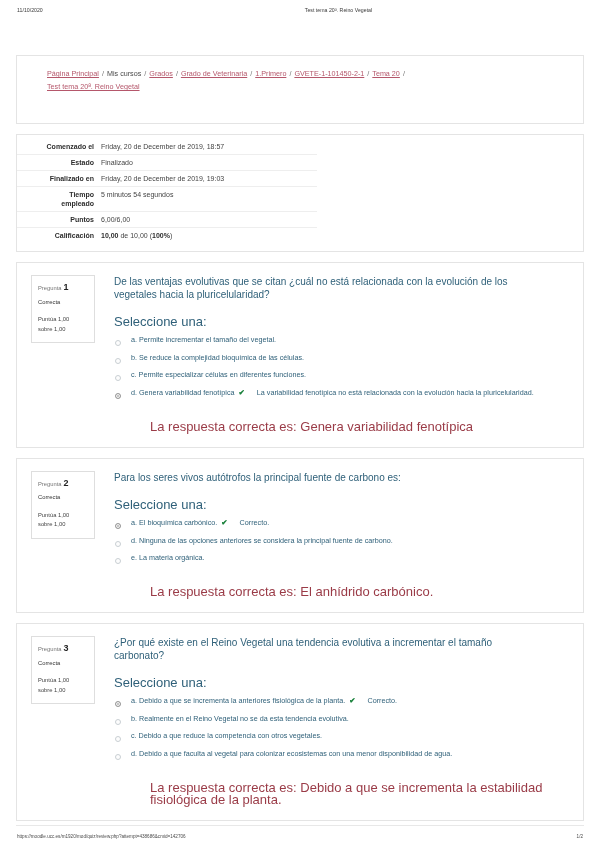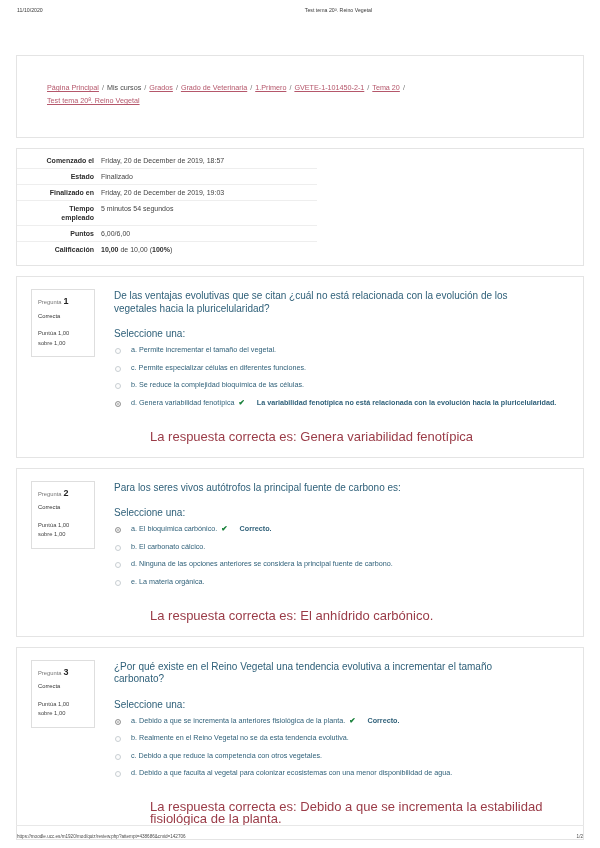--- a/index.html
+++ b/index.html
@@ -36,21 +36,21 @@
     width: 568px;
   }
 
   .card {
     border: 1px solid #e4e4e4;
     background: #fff;
     margin-bottom: 10px;
   }
 
   
-  .breadcrumb-card { padding: 25px 30px 30px 30px; }
+  .breadcrumb-card { padding: 11px 30px 30px 30px; }
   .breadcrumb {
     font-size: 7.2px;
     color: #4a4a4a;
     line-height: 13px;
   }
   .breadcrumb a {
     color: #b5576b;
     text-decoration: underline;
   }
   .breadcrumb .sep {
@@ -126,29 +126,29 @@
     padding-left: 19px;
     padding-top: 1px;
   }
   .q-text {
     font-size: 10px;
     color: #2f6079;
     line-height: 12.5px;
     max-width: 415px;
   }
   .q-prompt {
-    font-size: 10px;
+    font-size: 13px;
     color: #2f6079;
     margin-top: 13px;
     margin-bottom: 5px;
   }
   .q-options { margin: 0; padding: 0; list-style: none; }
   .q-opt {
     display: flex;
-    align-items: center;
+    align-items: flex-end;
     font-size: 7.2px;
     color: #2f6079;
     line-height: 12px;
     margin-bottom: 5.5px;
   }
   .radio {
     flex: 0 0 auto;
     width: 6px; height: 6px;
     border-radius: 50%;
     border: 1px solid #c9cfd3;
@@ -165,21 +165,20 @@
   .opt-text { flex: 1; }
   .tick {
     color: #18803a;
     font-weight: bold;
     margin-left: 4px;
     font-size: 7.5px;
   }
   .feedback {
     margin-left: 12px;
     color: #2f6079;
-    font-weight: bold;
   }
   .q-answer {
     margin-top: 22px;
     font-size: 13px;
     color: #9a3b47;
     line-height: 12px;
     padding-left: 36px;
   }
 
   
@@ -261,25 +260,25 @@
           <div class="q-body">
             <div class="q-text">De las ventajas evolutivas que se citan ¿cuál no está relacionada con la evolución de los vegetales hacia la pluricelularidad?</div>
             <div class="q-prompt">Seleccione una:</div>
             <ul class="q-options">
               <li class="q-opt">
                 <span class="radio"></span>
                 <span class="opt-text"><span>a. Permite incrementar el tamaño del vegetal.</span></span>
               </li>
               <li class="q-opt">
                 <span class="radio"></span>
+                <span class="opt-text"><span>b. Se reduce la complejidad bioquímica de las células.</span></span>
+              </li>
+              <li class="q-opt">
+                <span class="radio"></span>
                 <span class="opt-text"><span>c. Permite especializar células en diferentes funciones.</span></span>
-              </li>
-              <li class="q-opt">
-                <span class="radio"></span>
-                <span class="opt-text"><span>b. Se reduce la complejidad bioquímica de las células.</span></span>
               </li>
               <li class="q-opt">
                 <span class="radio checked"></span>
                 <span class="opt-text"><span>d. Genera variabilidad fenotípica</span><span class="tick">✔</span><span class="feedback">La variabilidad fenotípica no está relacionada con la evolución hacia la pluricelularidad.</span></span>
               </li>
             </ul>
             <div class="q-answer">La respuesta correcta es: Genera variabilidad fenotípica</div>
           </div>
         </div>
         <div class="q-card">
@@ -294,24 +293,20 @@
           <div class="q-body">
             <div class="q-text">Para los seres vivos autótrofos la principal fuente de carbono es:</div>
             <div class="q-prompt">Seleccione una:</div>
             <ul class="q-options">
               <li class="q-opt">
                 <span class="radio checked"></span>
                 <span class="opt-text"><span>a. El bioquímica carbónico.</span><span class="tick">✔</span><span class="feedback">Correcto.</span></span>
               </li>
               <li class="q-opt">
                 <span class="radio"></span>
-                <span class="opt-text"><span>b. El carbonato cálcico.</span></span>
-              </li>
-              <li class="q-opt">
-                <span class="radio"></span>
                 <span class="opt-text"><span>d. Ninguna de las opciones anteriores se considera la principal fuente de carbono.</span></span>
               </li>
               <li class="q-opt">
                 <span class="radio"></span>
                 <span class="opt-text"><span>e. La materia orgánica.</span></span>
               </li>
             </ul>
             <div class="q-answer">La respuesta correcta es: El anhídrido carbónico.</div>
           </div>
         </div>

